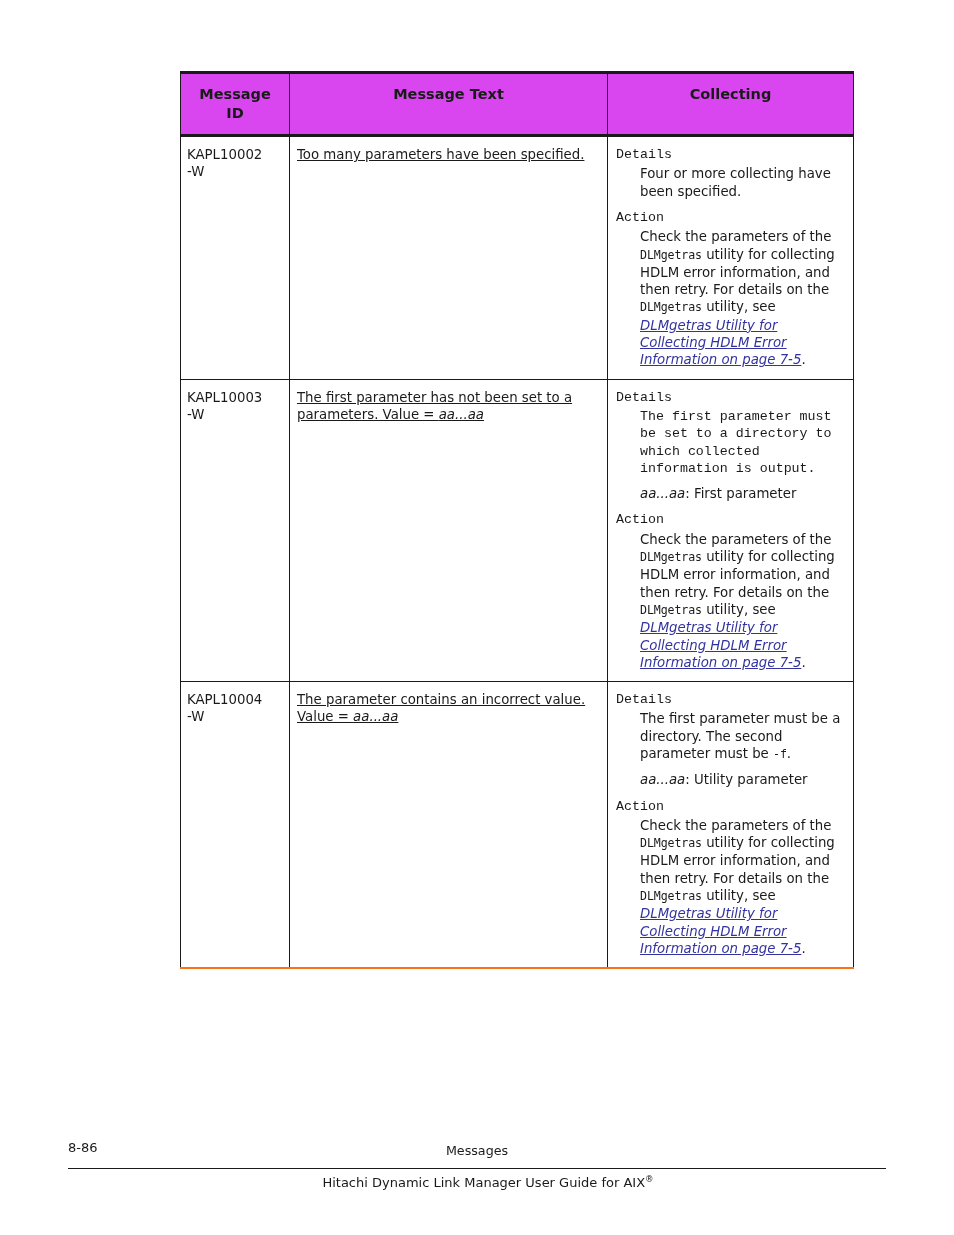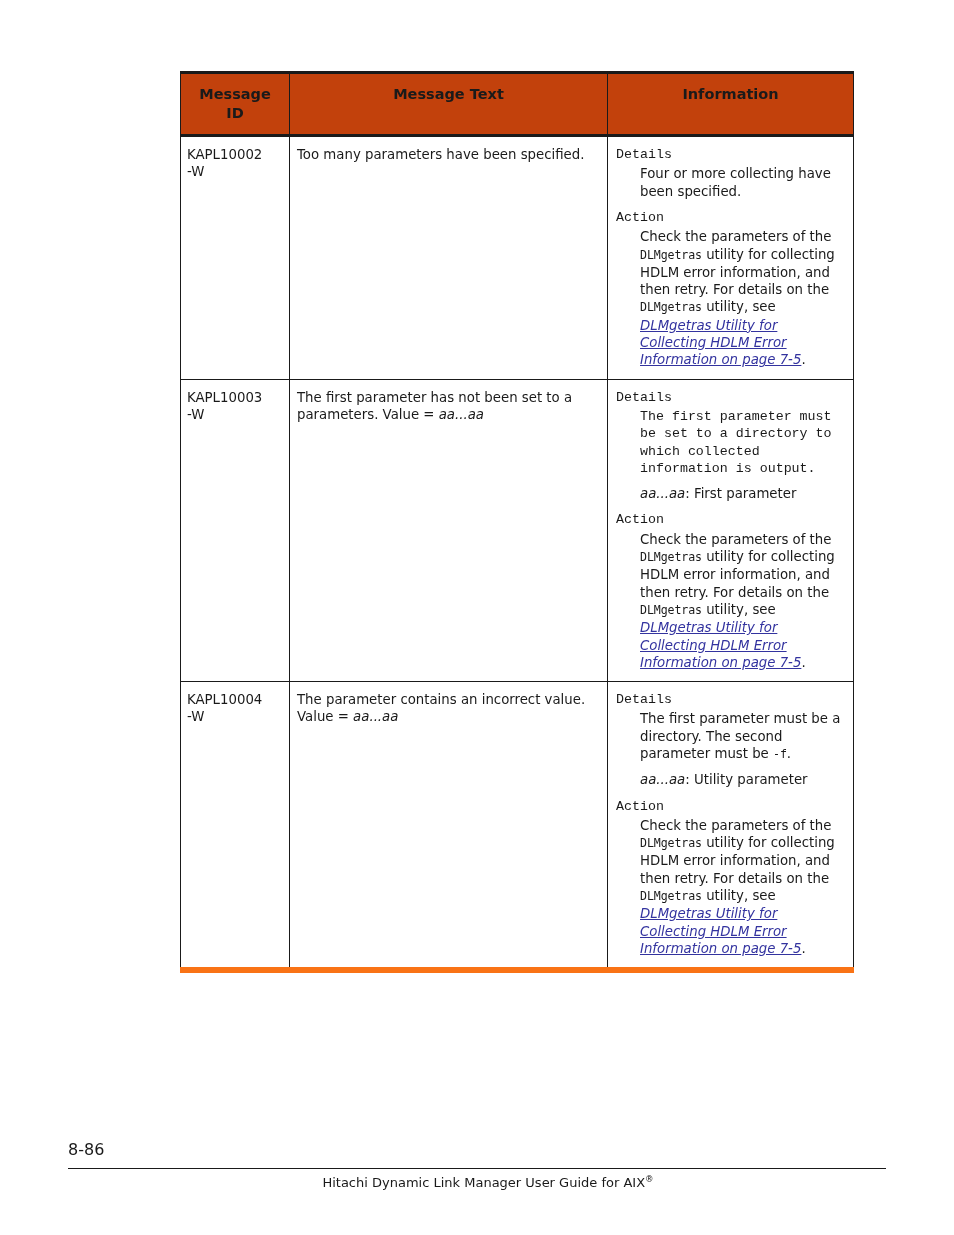--- a/index.html
+++ b/index.html
@@ -24,46 +24,46 @@
     width: 646px;
     border-collapse: collapse;
     table-layout: fixed;
   }
   .msg-table td, .msg-table th {
     border: 1px solid #1a1a1a;
     vertical-align: top;
     padding: 0;
   }
   .msg-table thead th {
-    background: #c2410c;
+    background: #d946ef;
     border-top: 3px solid #1a1a1a;
     border-bottom: 3px solid #1a1a1a;
     font-size: 14.5px;
     font-weight: bold;
     text-align: center;
     line-height: 1.28;
     padding: 11px 4px 12px 4px;
     font-family: "DejaVu Sans", sans-serif;
   }
   .msg-table thead th.col-id   { width: 100px; }
   .msg-table thead th.col-text { width: 309px; }
   .msg-table thead th.col-exp  { width: 237px; }
 
   .msg-table tbody tr:last-child td {
-    border-bottom: 6px solid #f97316;
+    border-bottom: 2px solid #f97316;
   }
 
   td.cell-id,
   td.cell-text,
   td.cell-exp {
     font-size: 13.3px;
     line-height: 17.3px;
   }
   td.cell-id   { padding: 9px 24px 10px 6px; word-break: break-word; }
-  td.cell-text { padding: 9px 8px 10px 7px; }
+  td.cell-text { padding: 9px 8px 10px 7px; text-decoration: underline; }
   td.cell-exp  { padding: 9px 6px 10px 8px; }
 
   .exp-head {
     margin: 0 0 2px 0;
     font-family: Liberation Mono, monospace;
   }
   .exp-body {
     margin: 0 0 9px 0;
     padding-left: 24px;
   }
@@ -96,21 +96,21 @@
     width: 954px;
   }
   .footer-line1 {
     position: relative;
     height: 28px;
   }
   .page-num {
     position: absolute;
     left: 68px;
     top: 0;
-    font-size: 16px;
+    font-size: 13px;
     color: #1a1a1a;
     font-family: "DejaVu Sans", sans-serif;
   }
   .footer-section {
     position: absolute;
     left: 0;
     top: 3px;
     width: 954px;
     text-align: center;
     font-size: 12.7px;
@@ -139,21 +139,21 @@
   }
 </style>
 </head>
 <body>
 
 <table class="msg-table">
   <thead>
     <tr>
       <th class="col-id"><span>Message</span><br><span>ID</span></th>
       <th class="col-text">Message Text</th>
-      <th class="col-exp">Information</th>
+      <th class="col-exp">Collecting</th>
     </tr>
   </thead>
   <tbody>
 
 
     <tr>
       <td class="cell-id">KAPL10002-W</td>
       <td class="cell-text">Too many parameters have been specified.</td>
       <td class="cell-exp">
         <div class="exp-head">Details</div>
@@ -186,16 +186,17 @@
         <div class="exp-body"><span>Check the parameters of the </span><span class="mono">DLMgetras</span><span> utility for collecting HDLM error information, and then retry. For details on the </span><span class="mono">DLMgetras</span><span> utility, see </span><a href="#" class="xref">DLMgetras Utility for Collecting HDLM Error Information on page 7-5</a><span class="dot-after">.</span></div>
       </td>
     </tr>
 
   </tbody>
 </table>
 
 <div class="footer">
   <div class="footer-line1">
     <div class="page-num">8-86</div>
+    <div class="footer-section">Messages</div>
   </div>
 </div>
 <div class="footer-rule"></div>
 <div class="footer-guide"><span>Hitachi Dynamic Link Manager User Guide for AIX</span><sup>®</sup></div>
 
 </body></html>

